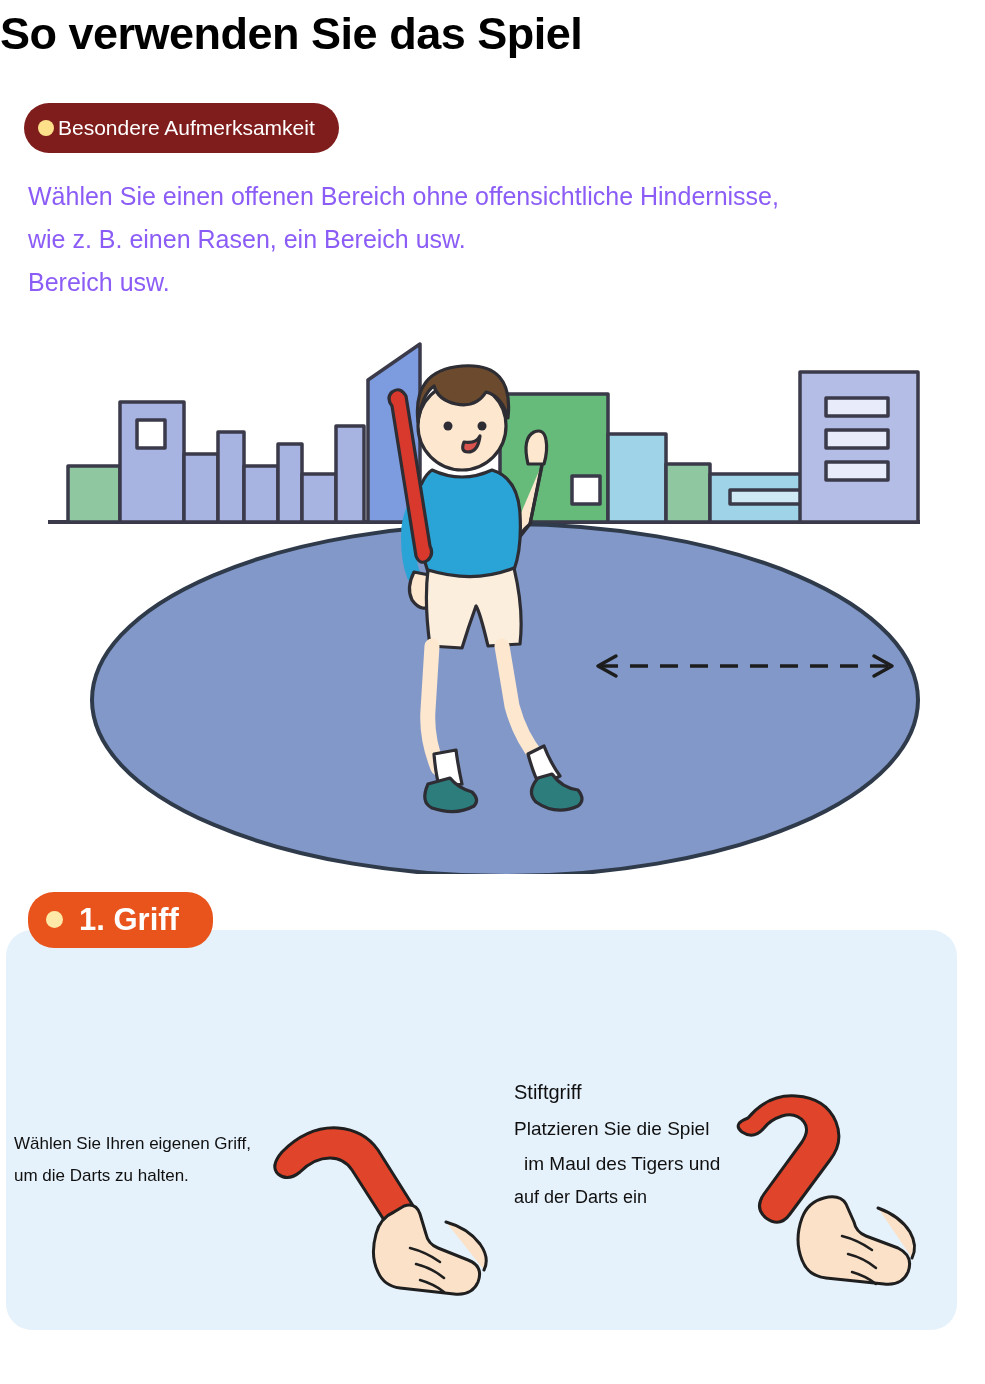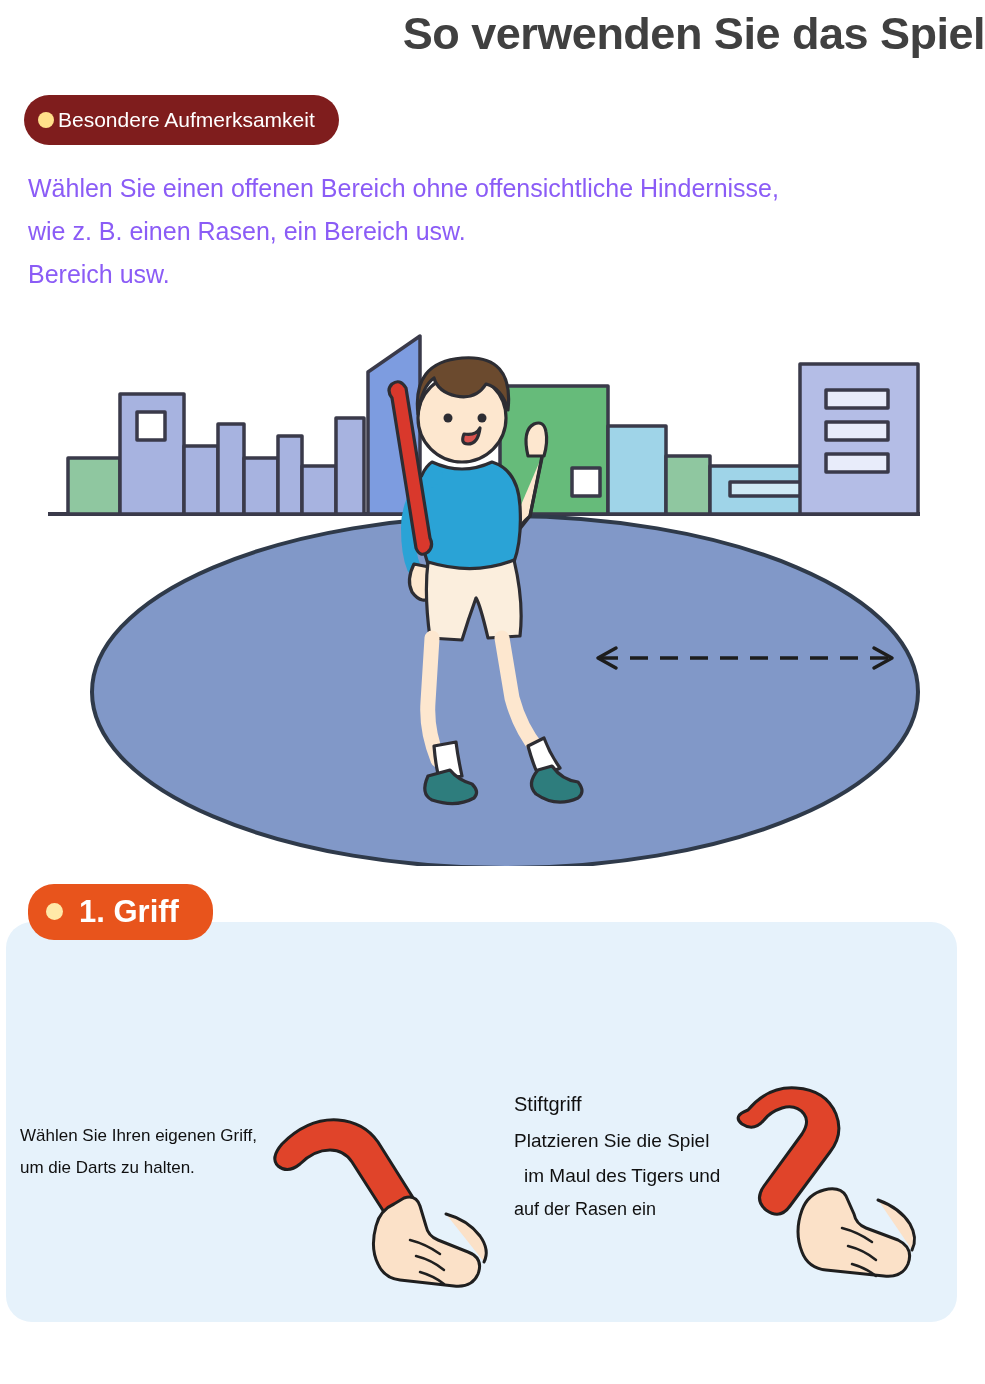--- a/index.html
+++ b/index.html
@@ -10,26 +10,26 @@
   body {
     width: 985px;
     height: 1384px;
     position: relative;
     font-family: "Liberation Sans", sans-serif;
     overflow: hidden;
   }
 
   
   .page-title {
-    text-align: right;
-    color: #404040;
+    text-align: left;
+    color: #000000;
     font-size: 45px;
     font-weight: bold;
     letter-spacing: -0.5px;
-    margin: 8px 0 0 0;
+    margin: 8px 0 8px 0;
     line-height: 1.15;
   }
 
   
   .pill {
     position: relative;
     display: inline-flex;
     align-items: center;
     border-radius: 26px;
     color: #ffffff;
@@ -92,31 +92,31 @@
   .grip-panel {
     position: relative;
     margin: -18px 28px 0 6px;
     background: #e6f2fb;
     border-radius: 26px;
     height: 400px;
     overflow: hidden;
   }
   .grip-text-left {
     position: absolute;
-    left: 14px;
+    left: 8px;
     top: 198px;
     width: 280px;
     font-size: 17px;
     line-height: 1.9;
     color: #101010;
   }
   .grip-text-right {
     position: absolute;
     left: 508px;
-    top: 164px;
+    top: 144px;
     width: 300px;
     font-size: 19px;
     line-height: 1.85;
     color: #101010;
   }
   .grip-text-right .t-head { font-size: 20px; }
   .grip-text-right .t-i1 { padding-left: 0px; }
   .grip-text-right .t-i2 { padding-left: 10px; }
   .grip-text-right .t-i3 { padding-left: 0px; }
   .grip-text-right .t-i4 { padding-left: 0px; font-size: 18px; }
@@ -260,18 +260,18 @@
 
   <div class="grip-text-left">
     <div>Wählen Sie Ihren eigenen Griff,</div>
     <div>um die Darts zu halten.</div>
   </div>
 
   <div class="grip-text-right">
     <div class="t-head">Stiftgriff</div>
     <div class="t-i1">Platzieren Sie die Spiel</div>
     <div class="t-i2">im Maul des Tigers und</div>
-    <div class="t-i4">auf der Rasen ein</div>
+    <div class="t-i4">auf der Darts ein</div>
   </div>
 </div>
 
 
 
 
 </body></html>

